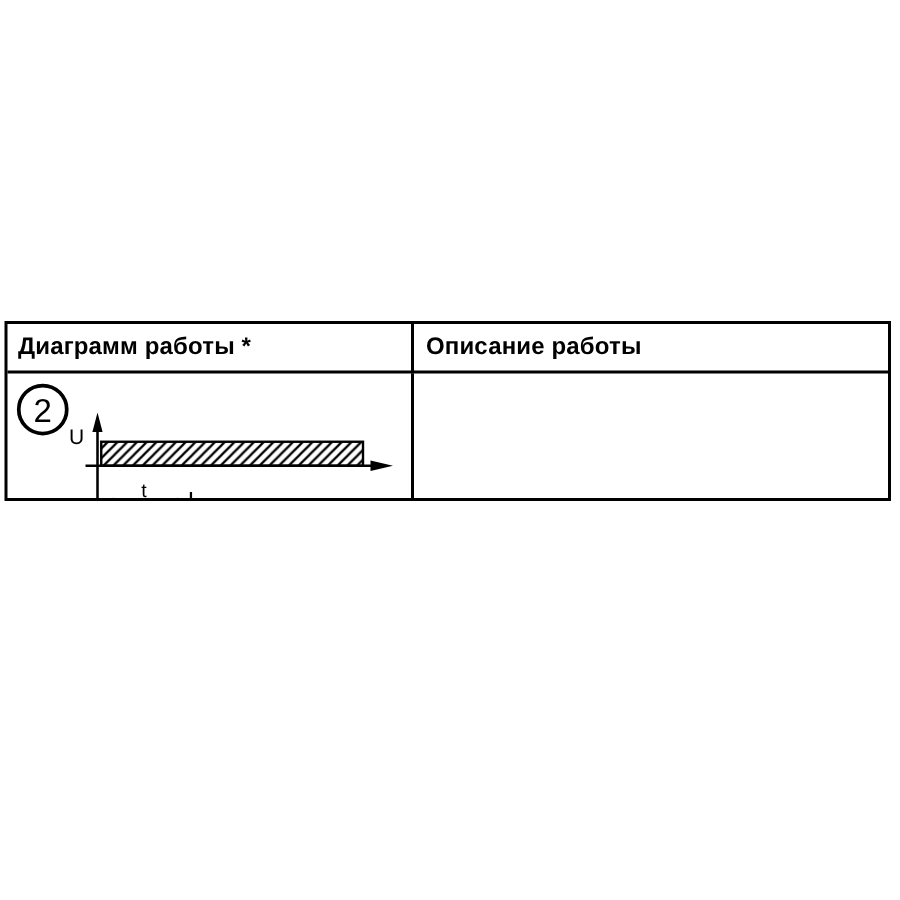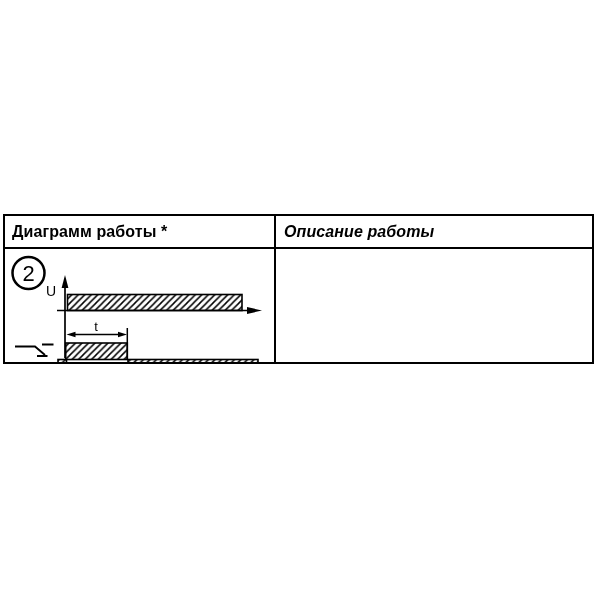--- a/index.html
+++ b/index.html
@@ -14,21 +14,21 @@
     background: #ffffff;
     font-family: "Liberation Sans", "DejaVu Sans", sans-serif;
     color: #000;
     overflow: hidden;
   }
   .op-table {
     position: absolute;
     left: 3px;
     top: 214px;
     width: 591px;
-    height: 150px;
+    height: 120px;
     box-sizing: border-box;
     border: 2px solid #000;
     display: grid;
     grid-template-columns: 271px 1fr;
     grid-template-rows: 33px 1fr;
     background: #fff;
   }
   .cell {
     box-sizing: border-box;
     overflow: hidden;
@@ -38,21 +38,21 @@
   }
   .cell.header {
     border-bottom: 2px solid #000;
     display: flex;
     align-items: center;
     font-weight: bold;
     font-size: 16px;
     letter-spacing: 0.1px;
   }
   .cell.header.left  { padding-left: 7px; }
-  .cell.header.right { padding-left: 8px; font-style: italic; }
+  .cell.header.right { padding-left: 8px; }
   .cell.body.left {
     position: relative;
   }
   .cell.body.right {
     padding: 11px 4px 0 8px;
     font-size: 16px;
     line-height: 21.7px;
     white-space: pre-line;
   }
   .timing-svg {

